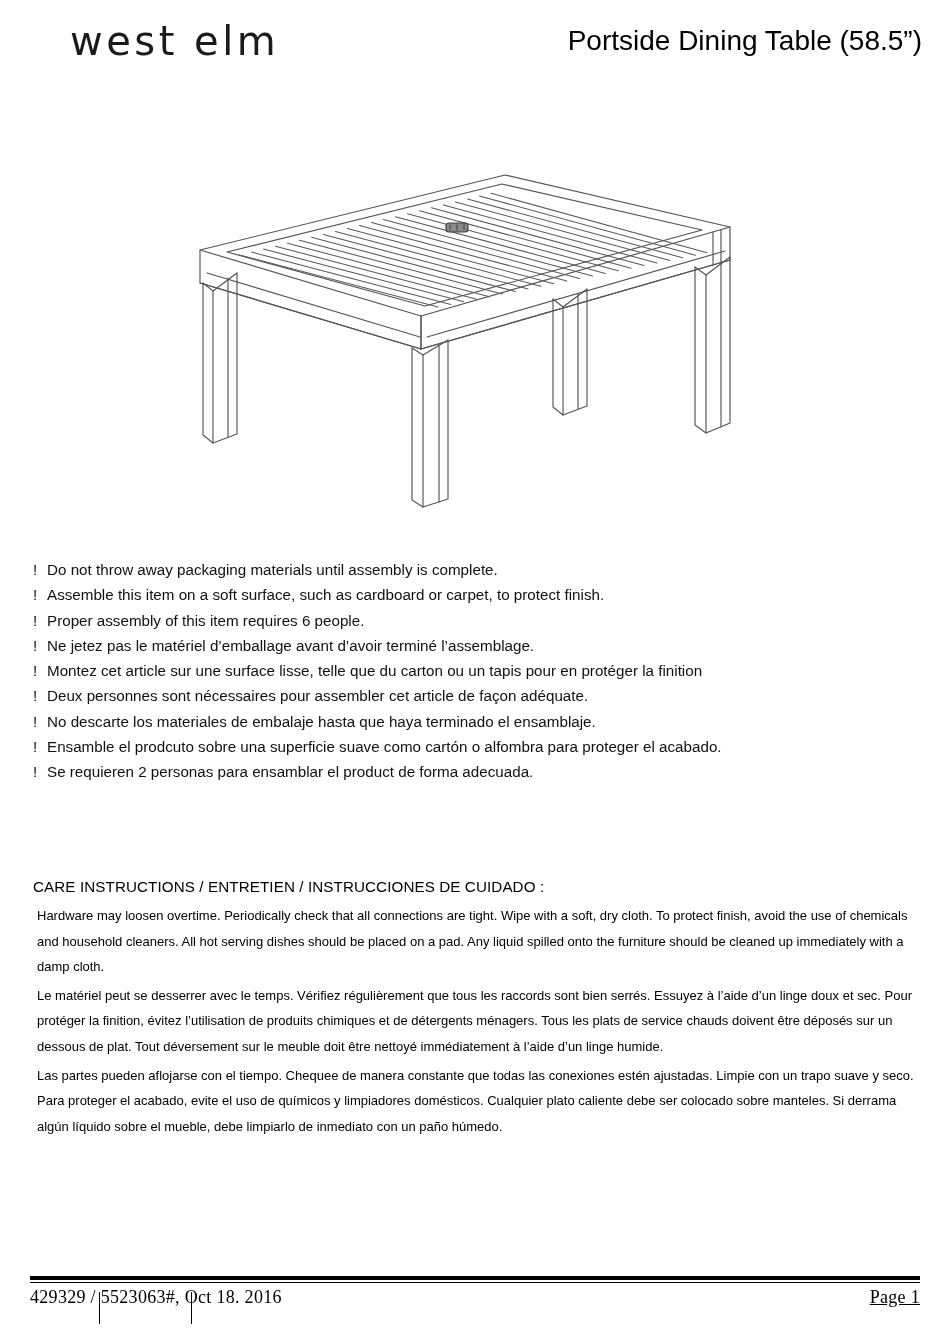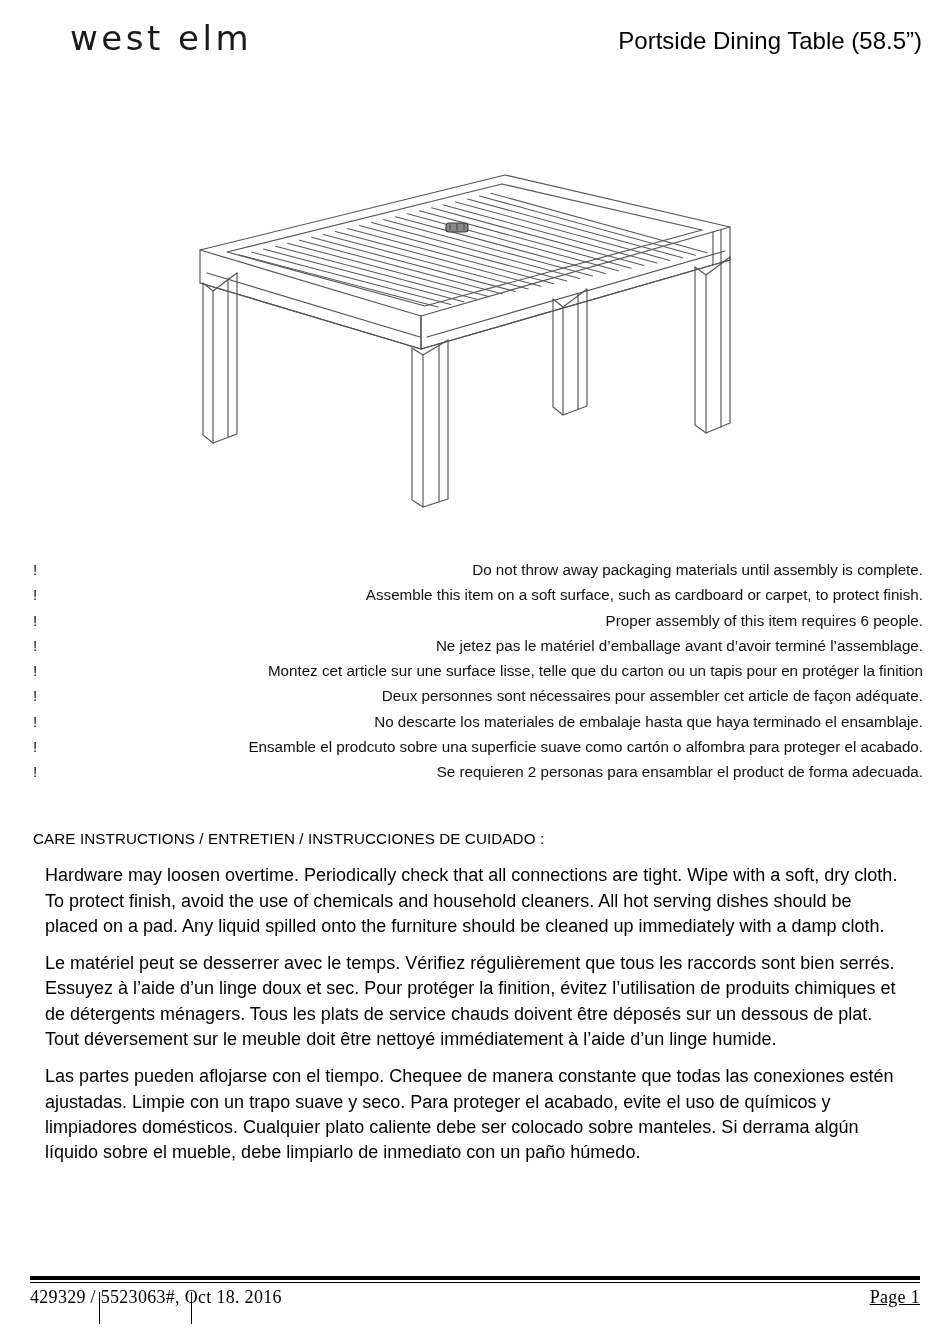--- a/index.html
+++ b/index.html
@@ -21,36 +21,36 @@
     position: absolute;
     top: 0; left: 0;
     width: 950px;
     height: 140px;
   }
   #brand-logo {
     position: absolute;
     left: 70px;
     top: 18px;
     font-family: "DejaVu Sans", sans-serif;
-    font-size: 34px;
+    font-size: 40px;
     font-weight: 400;
     letter-spacing: 3.5px;
     color: #1a1a1a;
     white-space: nowrap;
   }
   #title-block {
     position: absolute;
     right: 28px;
     top: 26px;
     text-align: right;
     width: 640px;
   }
   .title-line {
     font-family: "Liberation Sans", sans-serif;
-    font-size: 24px;
+    font-size: 28px;
     line-height: 30px;
     color: #000;
     white-space: nowrap;
     text-align: right;
   }
 
   
   #illustration {
     position: absolute;
     left: 165px;
@@ -75,40 +75,41 @@
     line-height: 25.3px;
     font-family: "Liberation Sans", sans-serif;
     color: #111;
     white-space: nowrap;
   }
   .warn-mark {
     width: 14px;
     flex: 0 0 14px;
     text-align: left;
   }
-  .warn-text { flex: 1 1 auto; text-align: right; }
+  .warn-text { flex: 1 1 auto; }
 
   
   #care {
     position: absolute;
     left: 33px;
     top: 826px;
     width: 885px;
   }
   #care-heading {
     font-size: 15.2px;
     line-height: 25.3px;
     letter-spacing: 0.1px;
     white-space: nowrap;
+    margin-top: 48px;
   }
   .care-para {
-    font-size: 18px;
+    font-size: 13px;
     line-height: 25.3px;
     text-align: left;
-    margin: 12px;
+    margin: 4px;
   }
 
   
   #footer {
     position: absolute;
     left: 30px;
     top: 1276px;
     width: 890px;
   }
   #footer-rule-thick {

